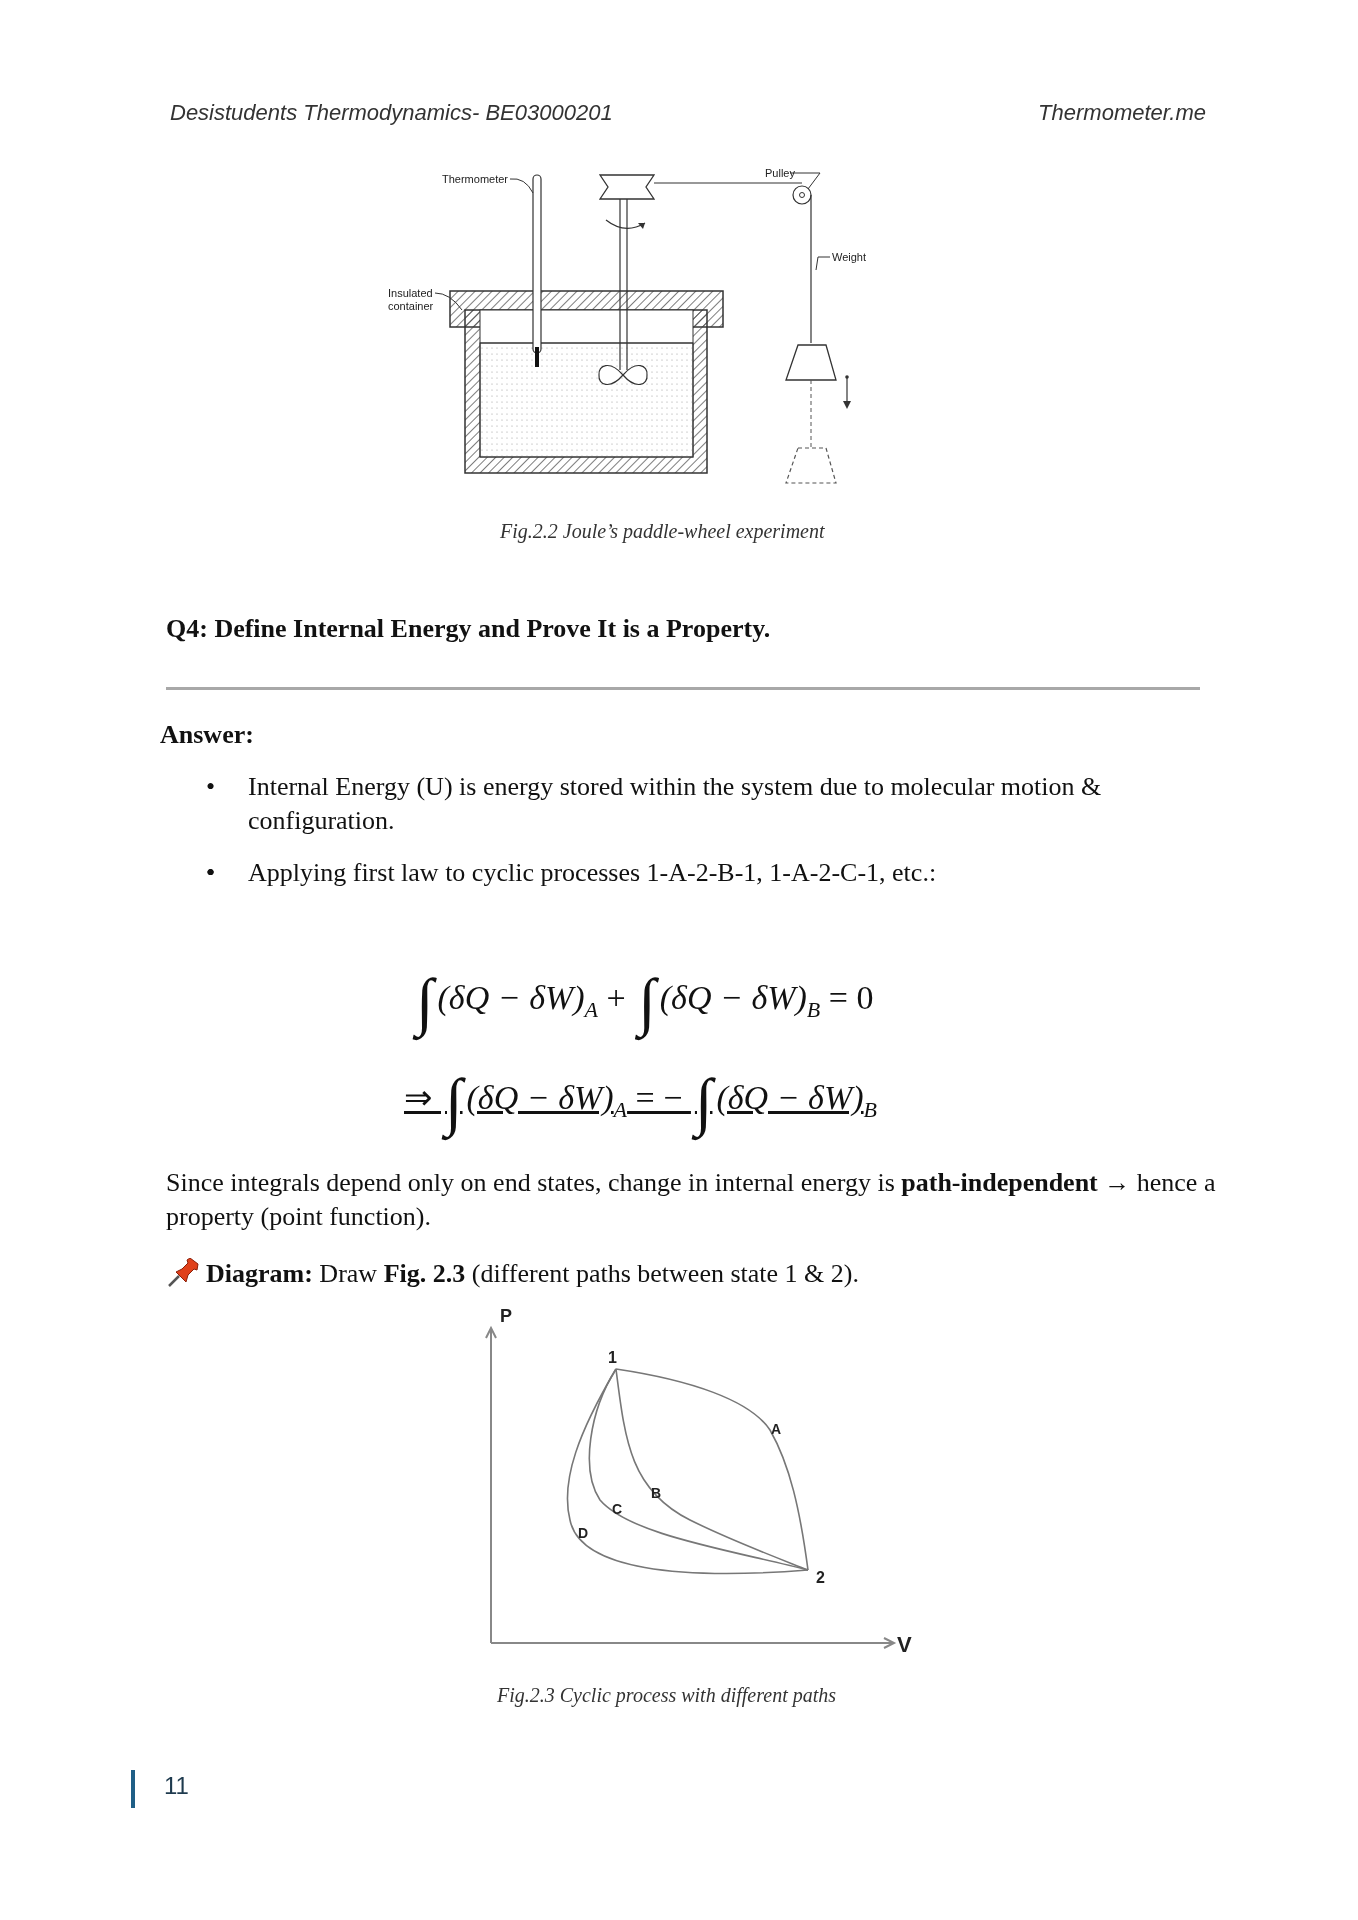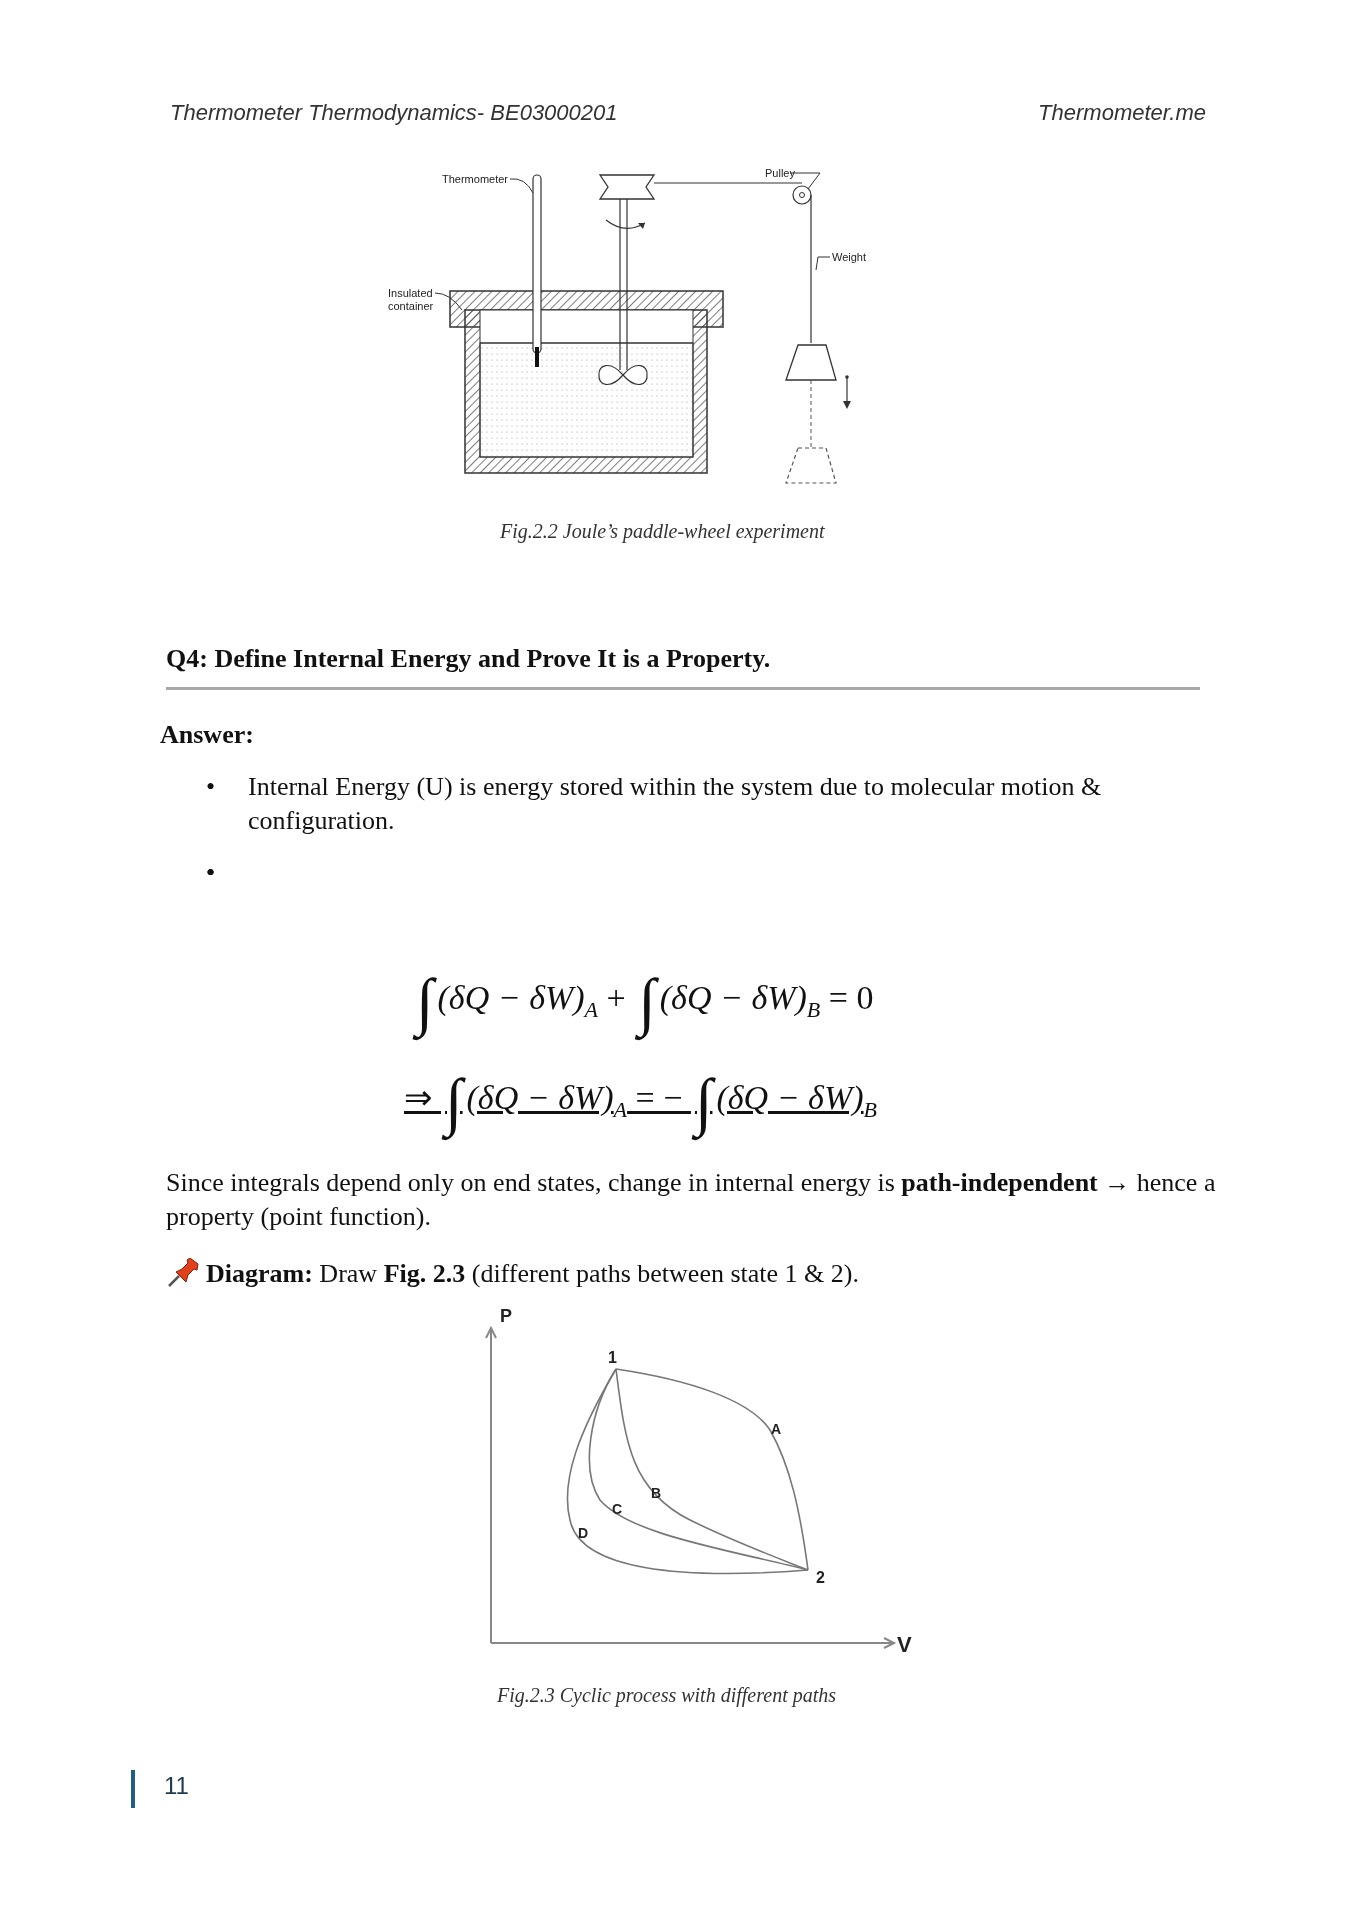--- a/index.html
+++ b/index.html
@@ -1,39 +1,39 @@
 <!DOCTYPE html>
 <html><head>
 <meta charset="utf-8">
 <style>
   html, body { margin: 0; padding: 0; background: #ffffff; }
   body { width: 1358px; height: 1920px; position: relative; overflow: hidden; color: #111; }
   .abs { position: absolute; }
   .hdr { font-family: "Liberation Sans", sans-serif; font-style: italic; font-size: 22px; color: #333; top: 100px; }
   .serif { font-family: "Liberation Serif", serif; }
-  .qtitle { left: 166px; top: 614px; font-size: 26px; font-weight: bold; margin-top: 30px; }
+  .qtitle { left: 166px; top: 614px; font-size: 26px; font-weight: bold; }
   .rule { left: 166px; top: 687px; width: 1034px; height: 3px; background: #a8a8a8; }
   .answer { left: 160px; top: 720px; font-size: 26px; font-weight: bold; }
   .bullet-list { left: 166px; top: 770px; width: 1040px; font-size: 26px; line-height: 34px; }
   .bullet-row { position: relative; padding-left: 82px; margin-bottom: 18px; }
   .bullet-dot { position: absolute; left: 40px; top: 0; }
   .eq { left: 400px; font-family: "Liberation Serif", serif; font-style: italic; font-size: 34px; white-space: nowrap; }
   .eq .int { font-size: 64px; font-style: normal; vertical-align: -14px; margin: 0 4px; }
   .eq .up { font-style: normal; }
   .eq sub { font-size: 22px; }
   .para { left: 166px; top: 1166px; width: 1050px; font-size: 26px; line-height: 34px; }
   .diag { left: 166px; top: 1257px; font-size: 26px; line-height: 34px; white-space: nowrap; }
   .caption { font-family: "Liberation Serif", serif; font-style: italic; font-size: 20px; color: #333; }
   .pagebar { left: 131px; top: 1770px; width: 4px; height: 38px; background: #1f5f86; }
   .pagenum { left: 164px; top: 1772px; font-family: "Liberation Sans", sans-serif; font-size: 24px; color: #1e3a4e; }
 </style>
 </head>
 <body>
 
-<div class="abs hdr" style="left:170px;">Thermometer Thermodynamics- BE03000201</div>
+<div class="abs hdr" style="left:170px;">Desistudents Thermodynamics- BE03000201</div>
 <div class="abs hdr" style="right:152px;">Thermometer.me</div>
 
 <div class="abs" style="left:380px; top:165px; width:620px; height:400px;">
   <svg width="620" height="400" viewBox="0 0 620 400">
     <defs>
       <pattern id="hatch" patternUnits="userSpaceOnUse" width="6" height="6" patternTransform="rotate(45)">
         <line x1="0" y1="0" x2="0" y2="6" stroke="#444" stroke-width="1.4"></line>
       </pattern>
       <pattern id="dots" patternUnits="userSpaceOnUse" width="5" height="6">
         <circle cx="2" cy="3" r="0.6" fill="#999"></circle>
@@ -94,20 +94,21 @@
 <div class="abs serif bullet-list">
   <div class="bullet-row">
     <span class="bullet-dot">•</span>
     <span>Internal Energy (U) is energy stored within the system due to molecular motion &amp; configuration.</span>
   </div>
   <div class="bullet-row">
     <span class="bullet-dot">•</span>
   </div>
   <div class="bullet-row">
     <span class="bullet-dot">•</span>
+    <span>Applying first law to cyclic processes 1-A-2-B-1, 1-A-2-C-1, etc.:</span>
   </div>
 </div>
 
 <div class="abs eq" style="left:412px; top:965px;text-align:right;">
   <span class="int">∫</span><span>(δQ − δW)</span><sub class="up" style="font-style:italic">A</sub><span class="up"> + </span><span class="int">∫</span><span>(δQ − δW)</span><sub>B</sub><span class="up"> = 0</span>
 </div>
 <div class="abs eq" style="left:404px; top:1065px;text-decoration:underline;">
   <span class="up">⇒ </span><span class="int">∫</span><span>(δQ − δW)</span><sub>A</sub><span class="up"> = − </span><span class="int">∫</span><span>(δQ − δW)</span><sub>B</sub>
 </div>
 

